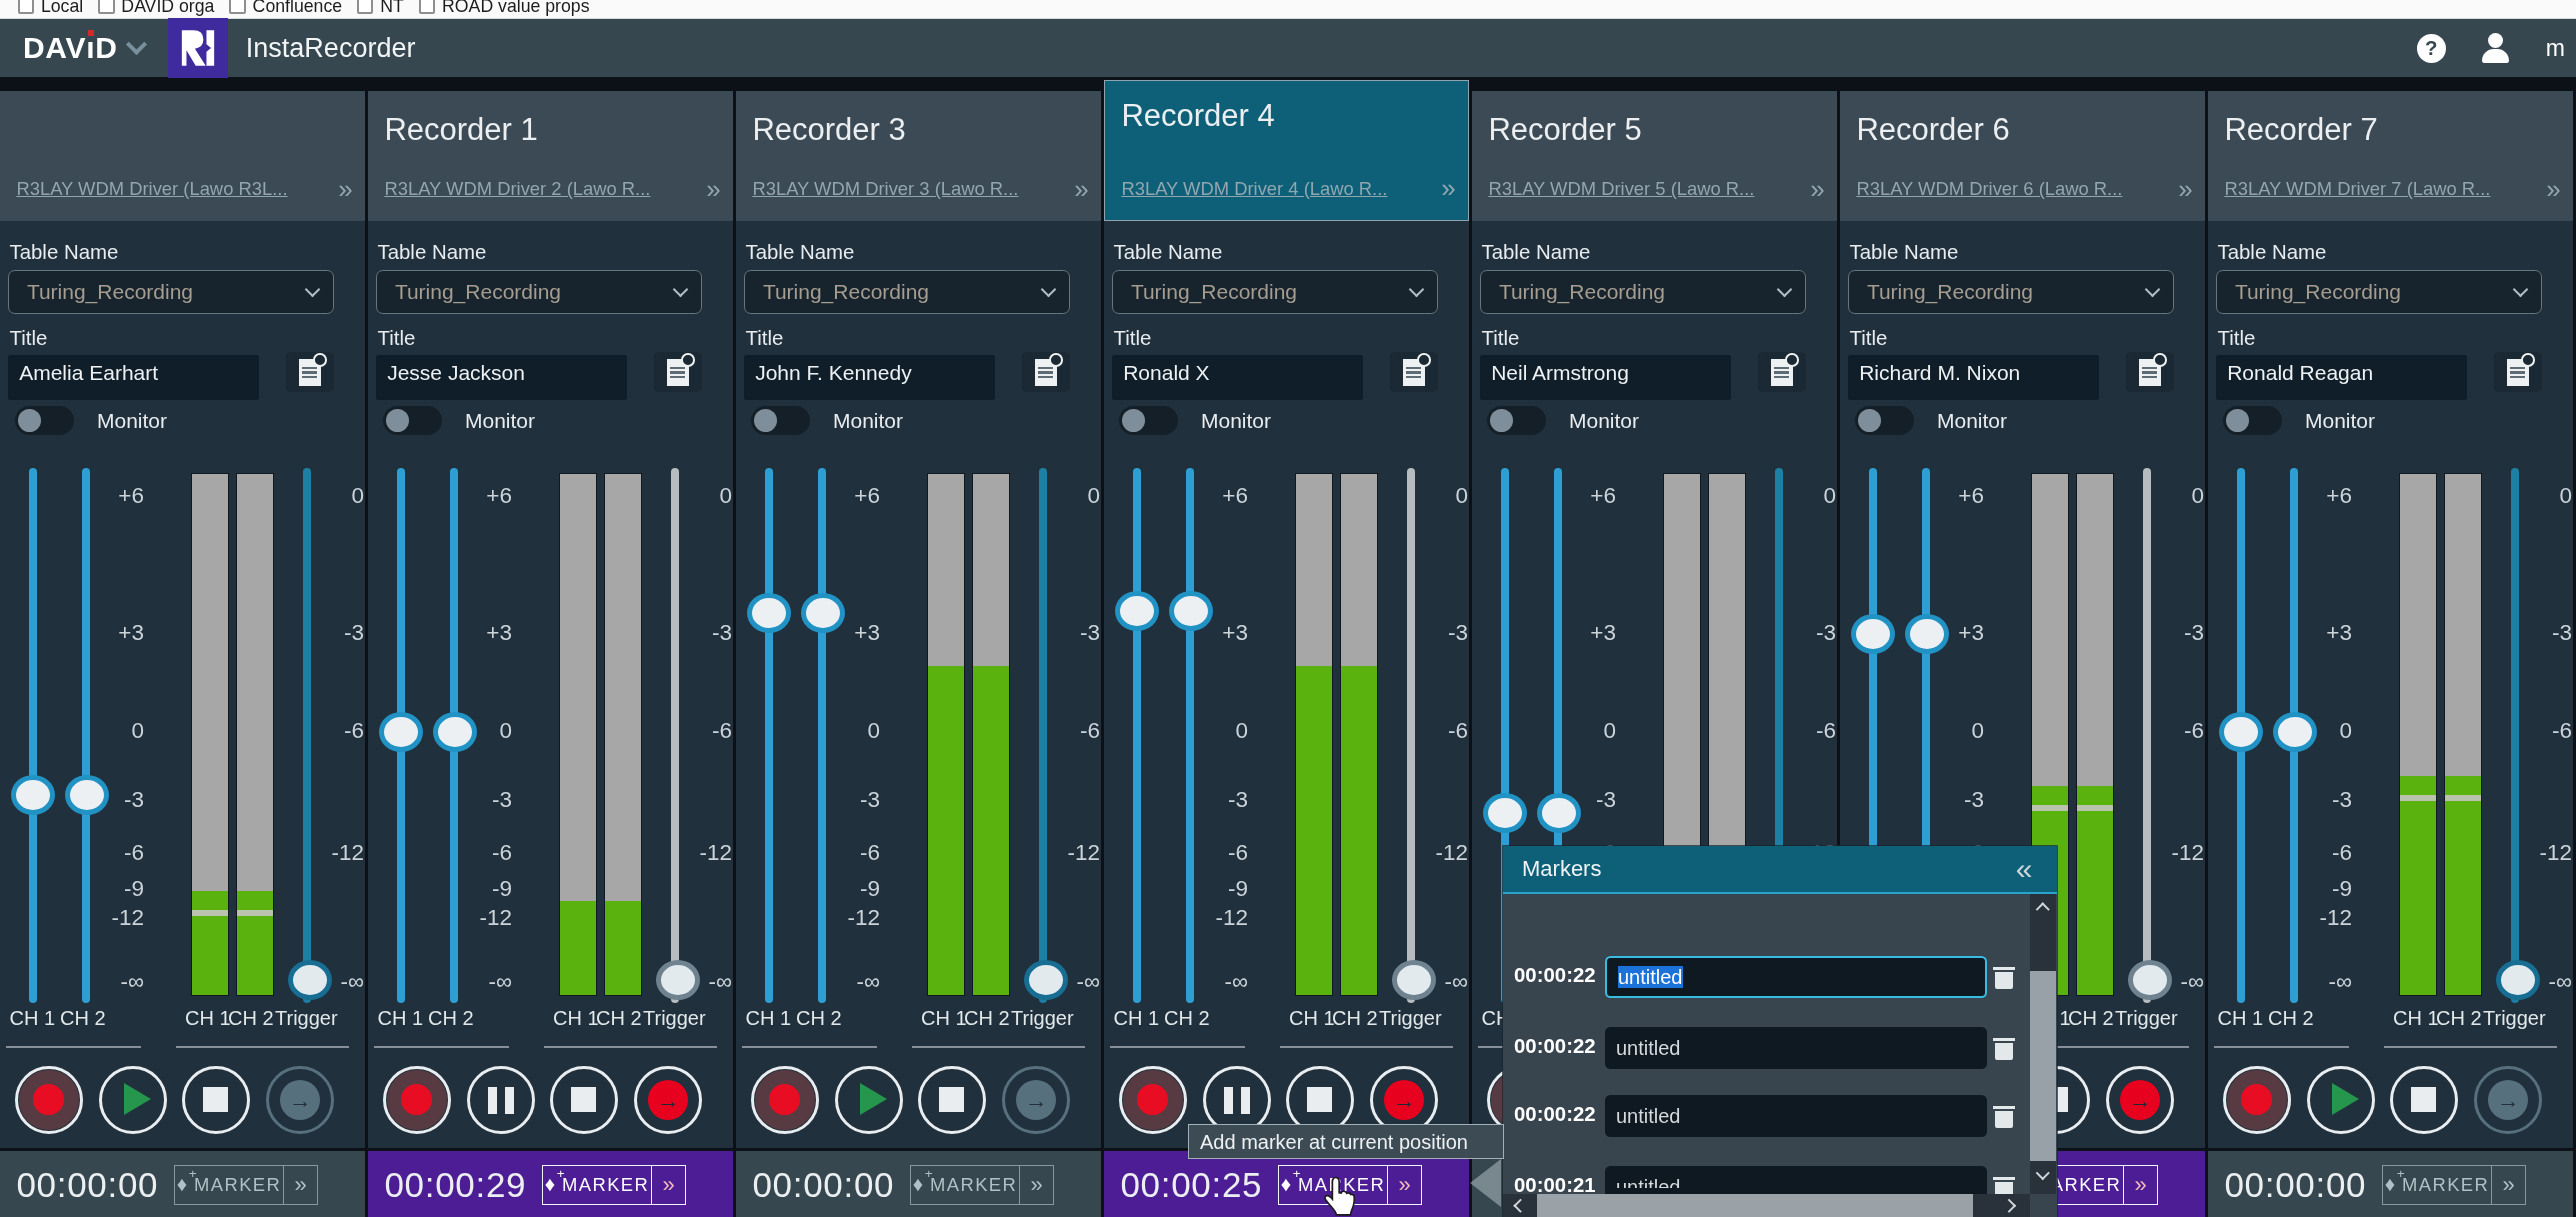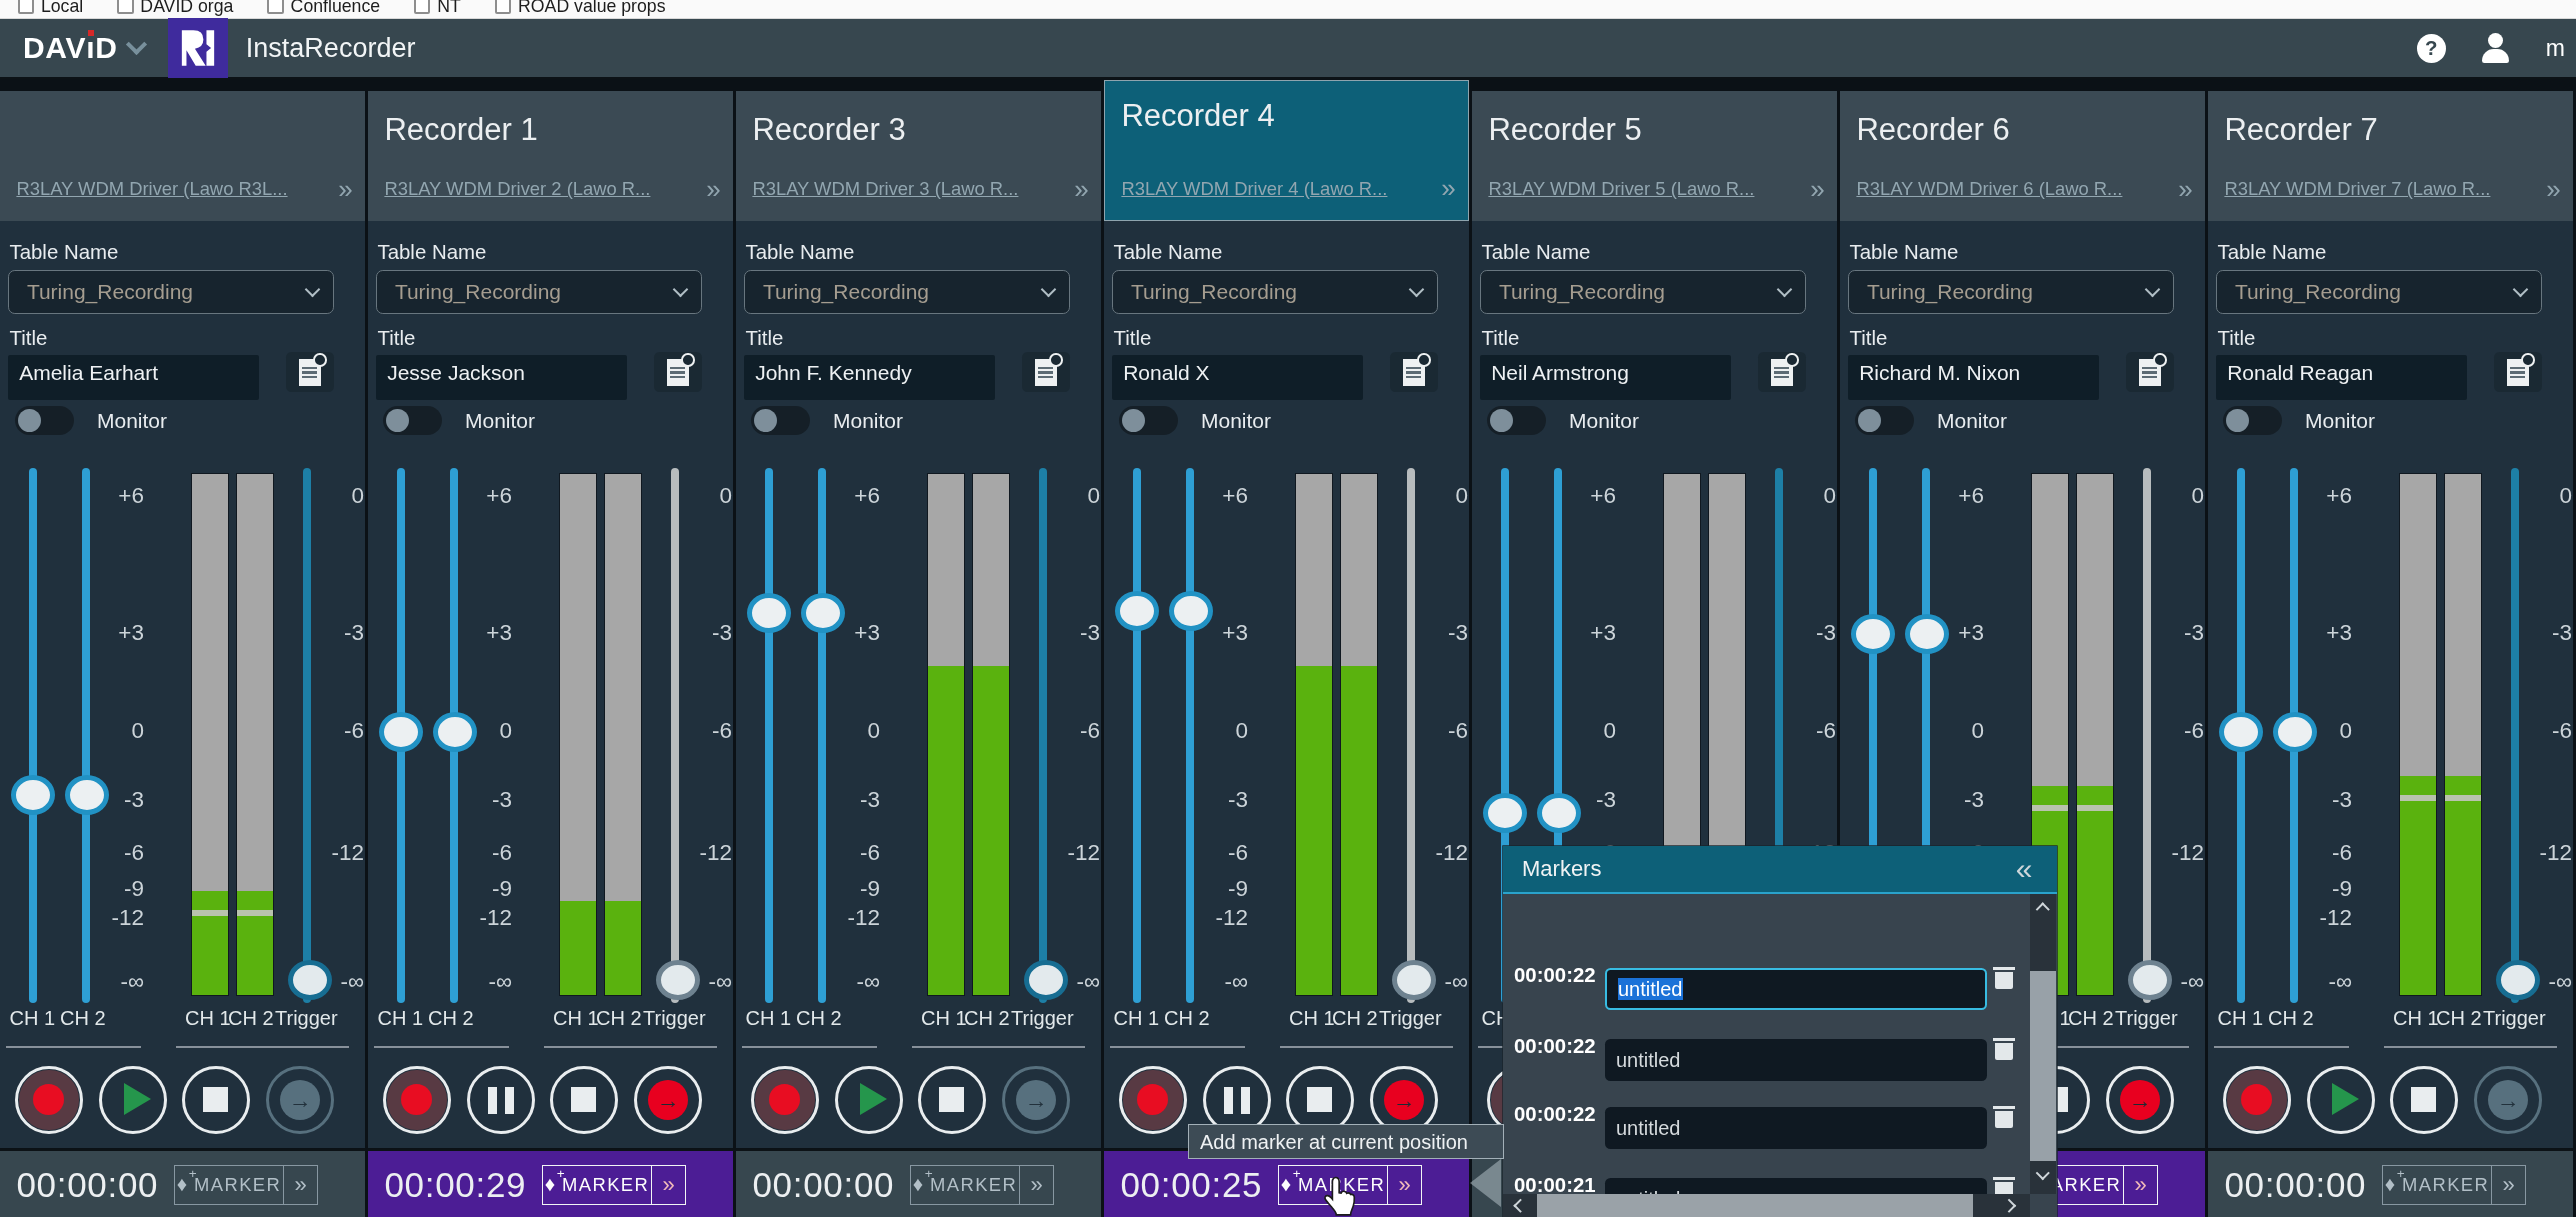--- a/index.html
+++ b/index.html
@@ -3,21 +3,21 @@
 <meta charset="utf-8">
 <style>
   * { box-sizing: border-box; margin: 0; padding: 0; }
   html,body { width:2576px; height:1217px; }
   body { position:relative; overflow:hidden; background:#0b1116;
          font-family:"Liberation Sans", sans-serif; }
 
   
   .bookmarks { position:absolute; left:0; top:0; width:2576px; height:19px;
                background:#fafafa; border-bottom:0.7px solid #d8d8d8;
-               display:flex; align-items:center; gap:34px; padding-left:17.7px; overflow:hidden; }
+               display:flex; align-items:center; gap:15px; padding-left:17.7px; overflow:hidden; }
   .bm-item { display:flex; align-items:center; gap:6.8px; margin-top:-5.5px; }
   .bm-box { width:16.4px; height:16.4px; border:2px solid #8e8e8e; border-radius:2px; background:#fff; }
   .bm-label { font-size:17.7px; color:#1d1d1d; }
 
   
   .appbar { position:absolute; left:0; top:19px; width:2576px; height:60px;
             background:#37474f; border-bottom:2px solid #0c1216;
             display:flex; align-items:center; }
   .brand { font-size:30px; font-weight:800; color:#fff; letter-spacing:0.7px; margin-left:23px; position:relative; }
   .brand .iDot { position:relative; font-weight:800; }
@@ -137,21 +137,21 @@
   
   .mk-panel { position:absolute; left:1503px; top:846px; width:554px; height:371px; z-index:10;
               background:#38444e; box-shadow:0 0 0 0.7px #1b242b; }
   .mk-title { position:absolute; left:0; top:0; right:0; height:48px; background:#0d6078;
               border-bottom:2px solid #2aa3cc; display:flex; align-items:center; }
   .mk-title-text { color:#f0f3f4; font-size:22px; margin-left:19px; }
   .mk-collapse { margin-left:auto; margin-right:24.5px; color:#cdd6da; font-size:30px; }
   .mk-row { position:absolute; left:0; width:525px; height:42px; }
   .mk-time { position:absolute; left:11px; top:8.2px; color:#fff; font-size:20.4px; font-weight:700; }
   .mk-input { position:absolute; left:102px; top:0; width:382px; height:42px; background:#0f1922;
-              border-radius:5.5px; color:#d5dadd; font-size:20px; line-height:42px; padding-left:11px;margin-top:12px; }
+              border-radius:5.5px; color:#d5dadd; font-size:20px; line-height:42px; padding-left:11px; }
   .mk-row.focused .mk-input { border:2px solid #38bce2; line-height:38px; }
   .mk-row.focused .mk-input span { background:#1b72d8; color:#fff; }
   .trash { position:absolute; left:492px; top:11px; width:17.7px; height:22px; }
   .trash::before { content:""; position:absolute; left:-2px; top:0; width:22px; height:3.4px; background:#e3e8ea; }
   .trash::after { content:""; position:absolute; left:0; top:4.8px; width:17.7px; height:17px; background:#e3e8ea; border-radius:0 0 2px 2px; }
   .vscroll { position:absolute; right:1.4px; top:48px; width:26px; bottom:23px; background:#29323a; }
   .varrow { position:absolute; left:0; width:26px; height:27px; background:#29323a; display:flex; align-items:center; justify-content:center; }
   .va-up { top:0; } .va-down { bottom:29px; }
   .chev { width:9.5px; height:9.5px; border-right:2.7px solid #cfd6da; border-bottom:2.7px solid #cfd6da; }
   .c-up { transform:rotate(-135deg); margin-top:4.1px; } .c-down { transform:rotate(45deg); margin-bottom:4.1px; }

